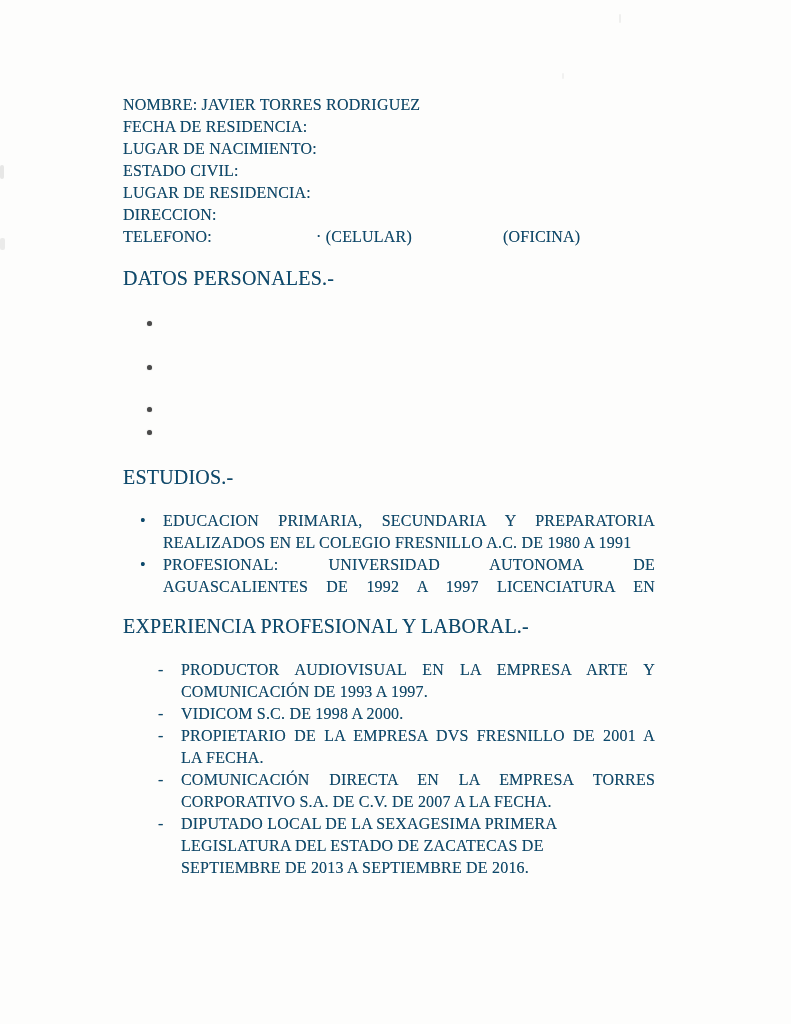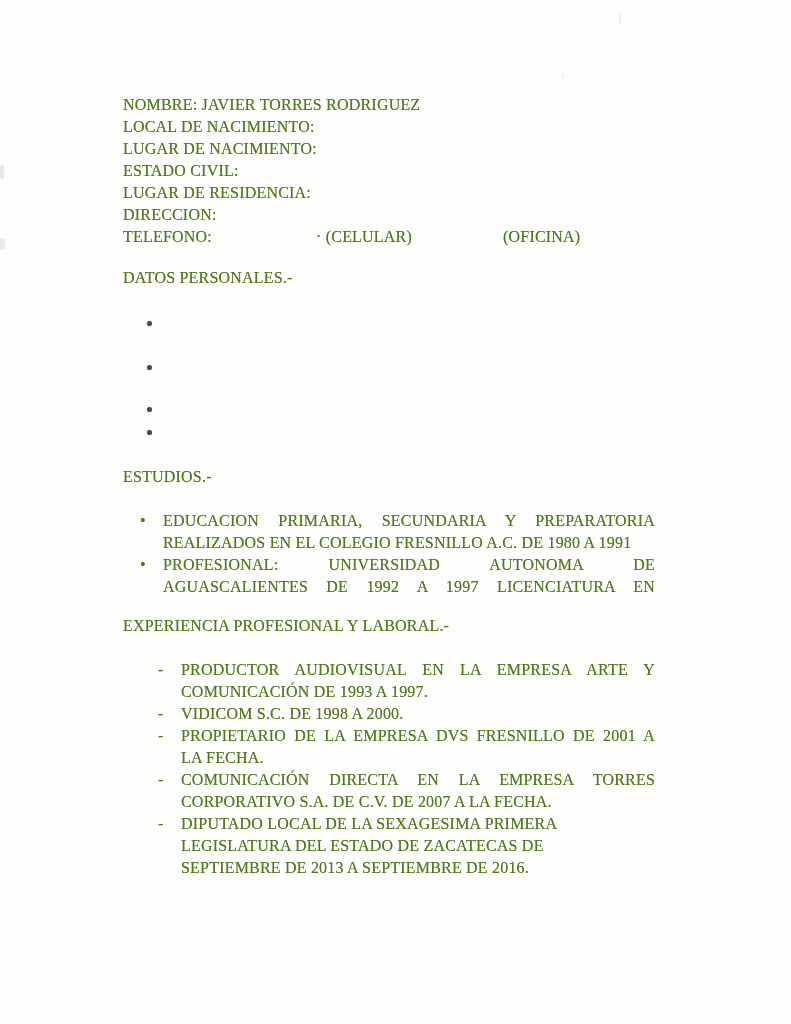--- a/index.html
+++ b/index.html
@@ -7,21 +7,21 @@
     padding: 0;
     background: #fdfdfc;
   }
   .page {
     position: relative;
     width: 791px;
     height: 1024px;
     background: #fdfdfc;
     overflow: hidden;
     font-family: "Liberation Serif", "DejaVu Serif", serif;
-    color: #4d7c0f;
+    color: #0c4a6e;
   }
   .content {
     position: absolute;
     left: 123px;
     top: 0;
     width: 532px;
     font-size: 16px;
     line-height: 22px;
     letter-spacing: 0.2px;
     text-shadow: 0 0 0.6px rgba(70,70,70,0.55);
@@ -31,21 +31,21 @@
   .stretch {
     white-space: normal;
     text-align: justify;
     text-align-last: justify;
   }
   .tel-row { position: relative; height: 22px; }
   .tel-cel  { position: absolute; left: 193px; top: 0; white-space: nowrap; }
   .tel-ofi  { position: absolute; left: 380px; top: 0; white-space: nowrap; }
 
   .heading {
-    font-size: 16px;
+    font-size: 20px;
     font-weight: normal;
     margin: 0;
     white-space: nowrap;
   }
   .h-datos    { margin-top: 19px; }
   .h-estudios { margin-top: 31px; }
   .h-exp      { margin-top: 17px; }
 
   .empty-bullets { margin: 0; }
   .dot {
@@ -90,21 +90,21 @@
 
   <div class="scan-artifact art1"></div>
   <div class="scan-artifact art2"></div>
   <div class="scan-artifact art3"></div>
   <div class="scan-artifact art4"></div>
 
   <div class="content">
 
     <div class="personal">
       <div class="line">NOMBRE: JAVIER TORRES RODRIGUEZ</div>
-      <div class="line">LOCAL DE NACIMIENTO:</div>
+      <div class="line">FECHA DE RESIDENCIA:</div>
       <div class="line">LUGAR DE NACIMIENTO:</div>
       <div class="line">ESTADO CIVIL:</div>
       <div class="line">LUGAR DE RESIDENCIA:</div>
       <div class="line">DIRECCION:</div>
       <div class="tel-row">
         <span>TELEFONO:</span>
         <span class="tel-cel">· (CELULAR)</span>
         <span class="tel-ofi">(OFICINA)</span>
       </div>
     </div>

